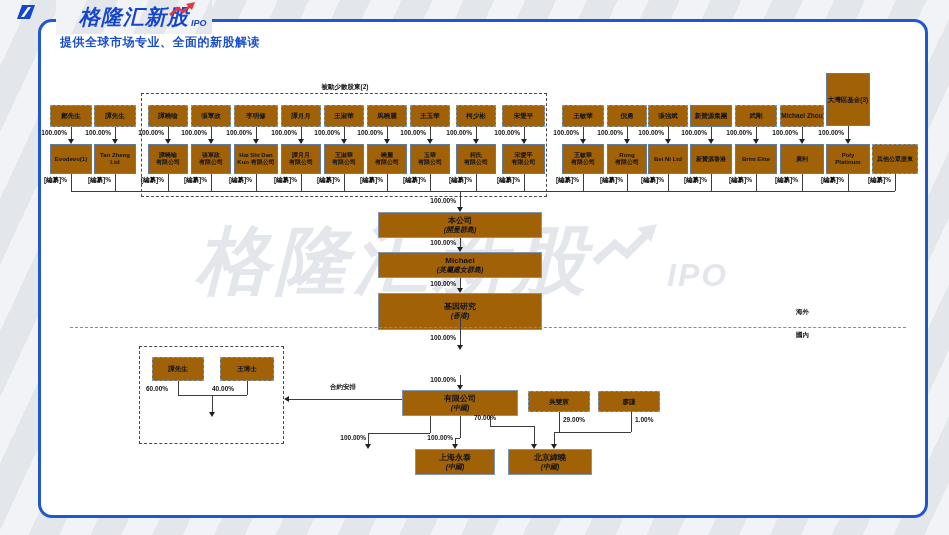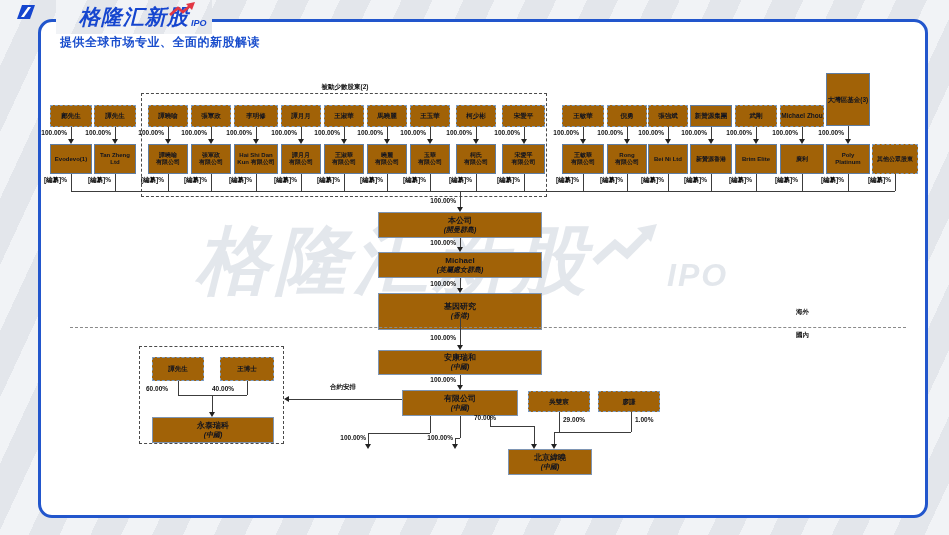--- a/index.html
+++ b/index.html
@@ -304,42 +304,38 @@
       <div class="l2">(開曼群島)</div>
     </div>
     <div class="nbox chain" style="left: 378px; top: 252px; width: 164px; height: 26px;">
       <div class="l1">Michael</div>
       <div class="l2">(英屬處女群島)</div>
     </div>
     <div class="nbox chain" style="left: 378px; top: 293px; width: 164px; height: 37px;">
       <div class="l1">基因研究</div>
       <div class="l2">(香港)</div>
     </div>
-    <div class="nbox chain" style="left: 378px; top: 350px; width: 164px; height: 25px;">
-      <div class="l1">安康瑞和</div>
-      <div class="l2">(中國)</div>
-    </div>
     <div class="nbox chain" style="left: 402px; top: 390px; width: 116px; height: 26px;">
       <div class="l1">有限公司</div>
       <div class="l2">(中國)</div>
     </div>
     <div class="nbox person" style="left: 528px; top: 391px; width: 62px; height: 21px;">
       <div class="l1">吳雙宸</div>
     </div>
     <div class="nbox person" style="left: 598px; top: 391px; width: 62px; height: 21px;">
       <div class="l1">廖謙</div>
     </div>
     <div class="nbox person" style="left: 152px; top: 357px; width: 52px; height: 24px;">
       <div class="l1">譚先生</div>
     </div>
     <div class="nbox person" style="left: 220px; top: 357px; width: 54px; height: 24px;">
       <div class="l1">王博士</div>
     </div>
-    <div class="nbox chain" style="left: 152px; top: 417px; width: 122px; height: 26px;">
-      <div class="l1">永泰瑞科</div>
+    <div class="nbox chain" style="left: 415px; top: 449px; width: 80px; height: 26px;">
+      <div class="l1">上海永泰</div>
       <div class="l2">(中國)</div>
     </div>
     <div class="nbox chain" style="left: 508px; top: 449px; width: 84px; height: 26px;">
       <div class="l1">北京緯曉</div>
       <div class="l2">(中國)</div>
     </div>
     <div class="pct" style="left: 265px; top: 83px; width: 160px; text-align: center;">被動少數股東(2)</div>
     <div class="pct" style="left: 398px; top: 197px; width: 58px; text-align: right;">100.00%</div>
     <div class="pct" style="left: 398px; top: 239px; width: 58px; text-align: right;">100.00%</div>
     <div class="pct" style="left: 398px; top: 280px; width: 58px; text-align: right;">100.00%</div>

